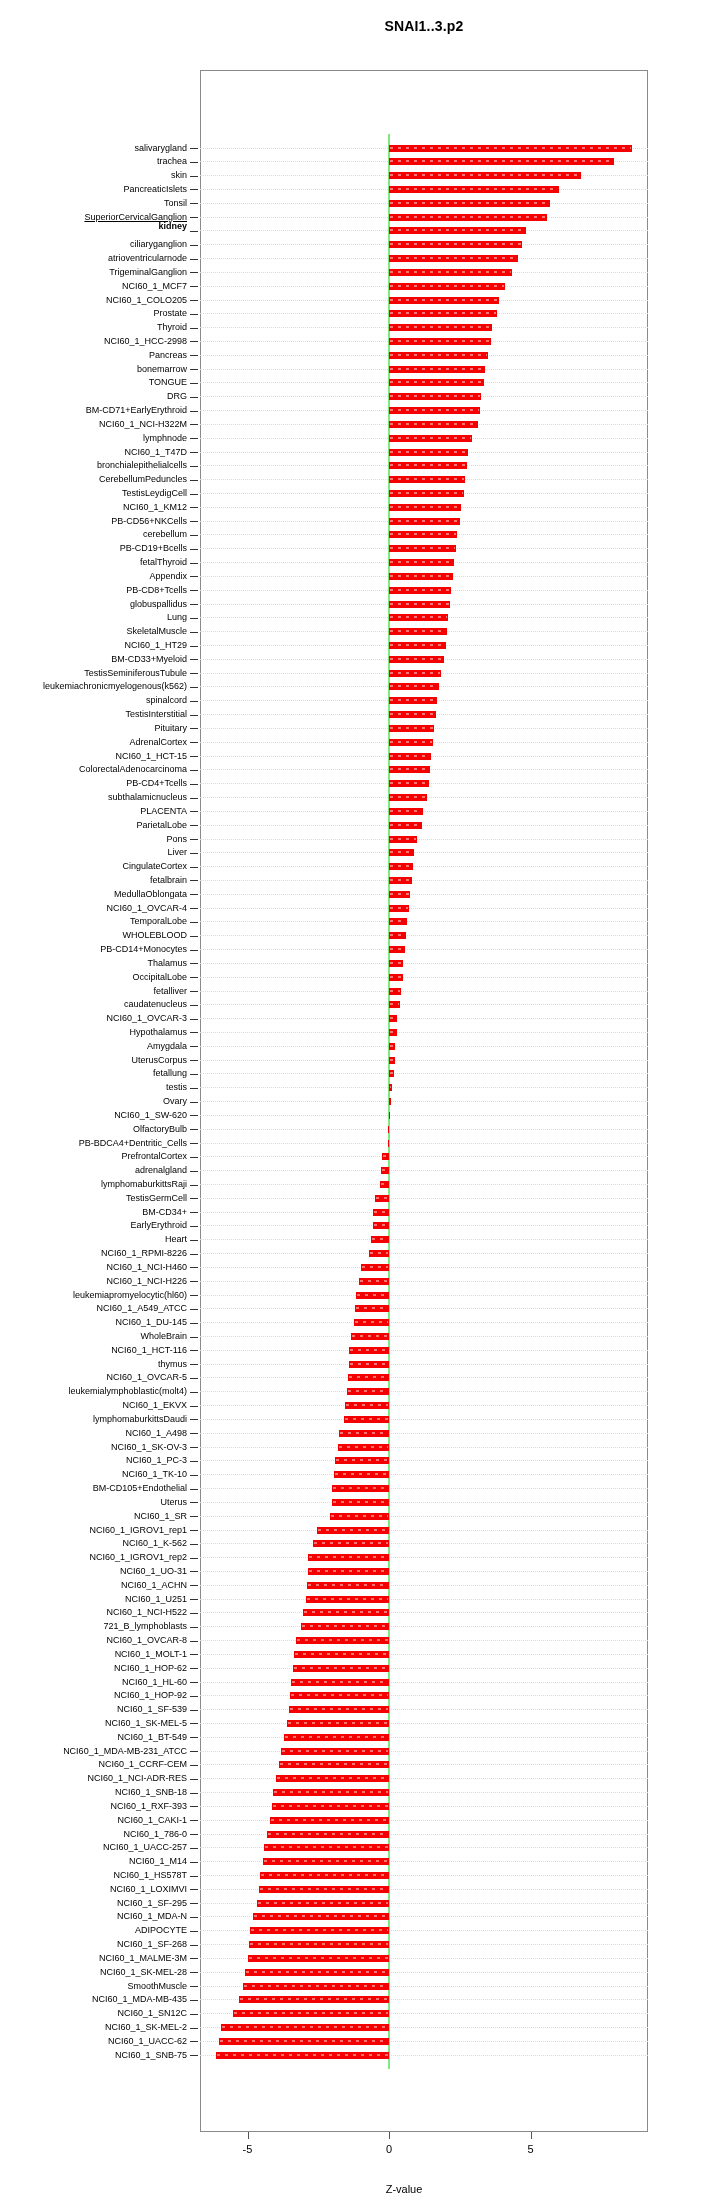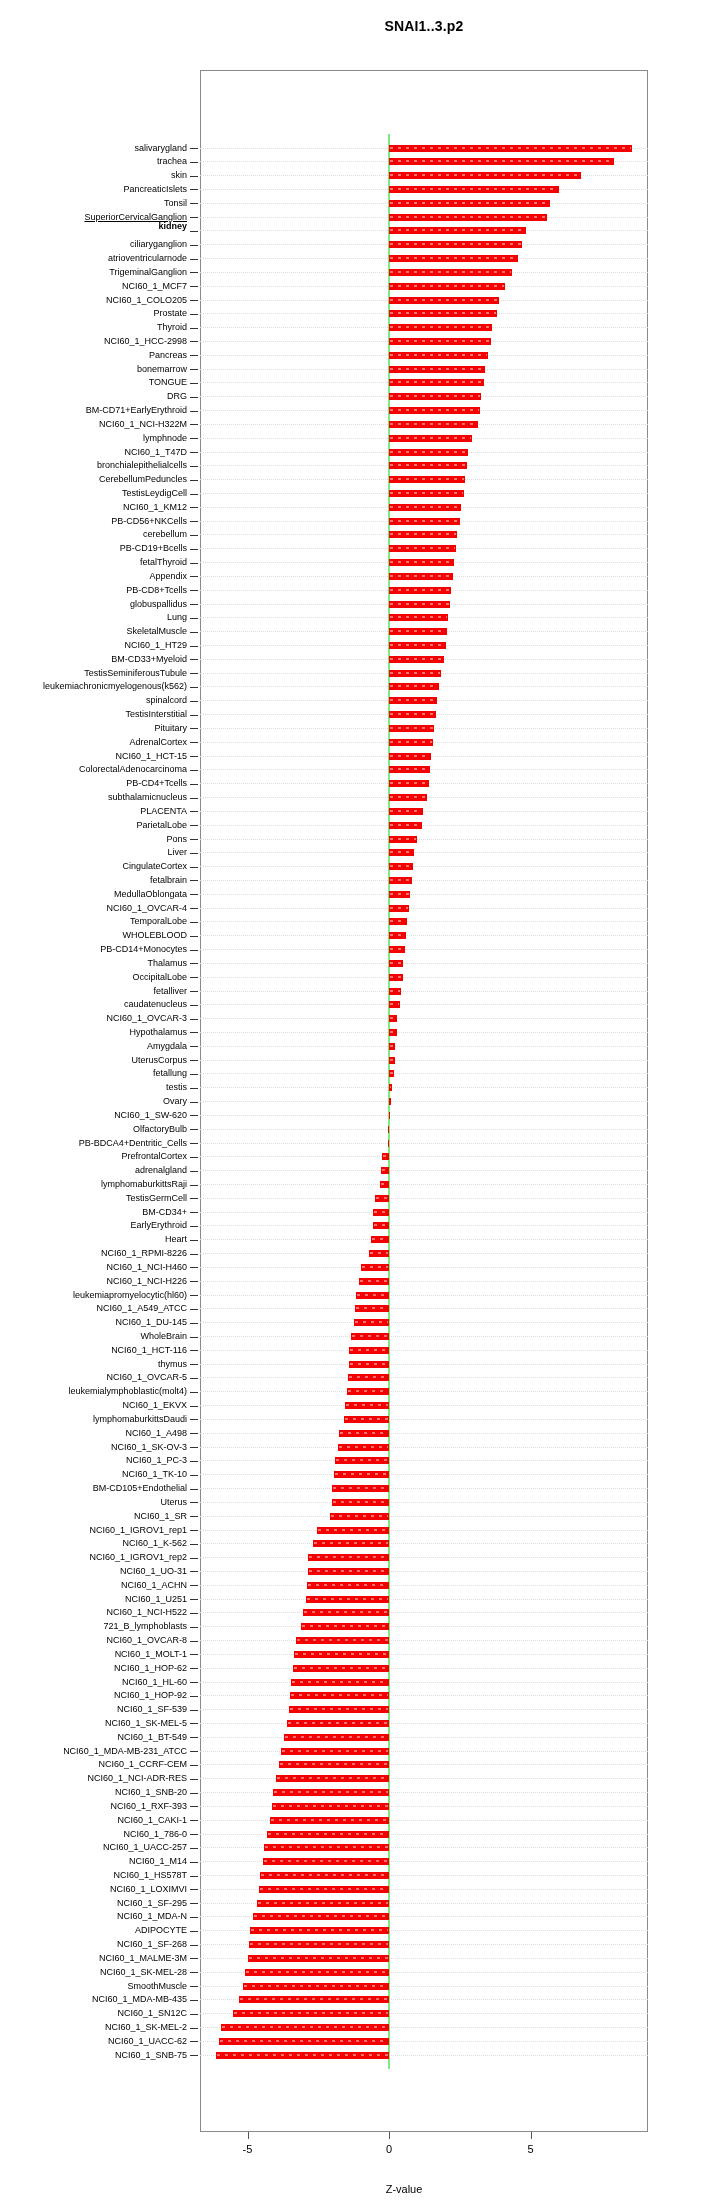--- a/index.html
+++ b/index.html
@@ -525,21 +525,21 @@
     <div class="row-leader" style="left: 200px; width: 448px; top: 1764.44px;"></div>
     <div class="cat-tick" style="left: 190px; top: 1764.94px;"></div>
     <div class="cat-label" style="right: 533px; top: 1760.44px;">NCI60_1_CCRF-CEM</div>
     <div class="bar" title="NCI60_1_CCRF-CEM: -3.9" style="background: rgb(245, 0, 0); width: 110.37px; left: 278.63px; top: 1761.44px;"></div>
     <div class="row-leader" style="left: 200px; width: 448px; top: 1778.26px;"></div>
     <div class="cat-tick" style="left: 190px; top: 1778.76px;"></div>
     <div class="cat-label" style="right: 533px; top: 1774.26px;">NCI60_1_NCI-ADR-RES</div>
     <div class="bar" title="NCI60_1_NCI-ADR-RES: -4" style="background: rgb(245, 0, 0); width: 113.2px; left: 275.8px; top: 1775.26px;"></div>
     <div class="row-leader" style="left: 200px; width: 448px; top: 1792.08px;"></div>
     <div class="cat-tick" style="left: 190px; top: 1792.58px;"></div>
-    <div class="cat-label" style="right: 533px; top: 1788.08px;">NCI60_1_SNB-20</div>
+    <div class="cat-label" style="right: 533px; top: 1788.08px;">NCI60_1_SNB-18</div>
     <div class="bar" title="NCI60_1_SNB-19: -4.1" style="background: rgb(245, 0, 0); width: 116.03px; left: 272.97px; top: 1789.08px;"></div>
     <div class="row-leader" style="left: 200px; width: 448px; top: 1805.9px;"></div>
     <div class="cat-tick" style="left: 190px; top: 1806.4px;"></div>
     <div class="cat-label" style="right: 533px; top: 1801.9px;">NCI60_1_RXF-393</div>
     <div class="bar" title="NCI60_1_RXF-393: -4.15" style="background: rgb(245, 0, 0); width: 117.445px; left: 271.555px; top: 1802.9px;"></div>
     <div class="row-leader" style="left: 200px; width: 448px; top: 1819.72px;"></div>
     <div class="cat-tick" style="left: 190px; top: 1820.22px;"></div>
     <div class="cat-label" style="right: 533px; top: 1815.72px;">NCI60_1_CAKI-1</div>
     <div class="bar" title="NCI60_1_CAKI-1: -4.2" style="background: rgb(245, 0, 0); width: 118.86px; left: 270.14px; top: 1816.72px;"></div>
     <div class="row-leader" style="left: 200px; width: 448px; top: 1833.54px;"></div>

